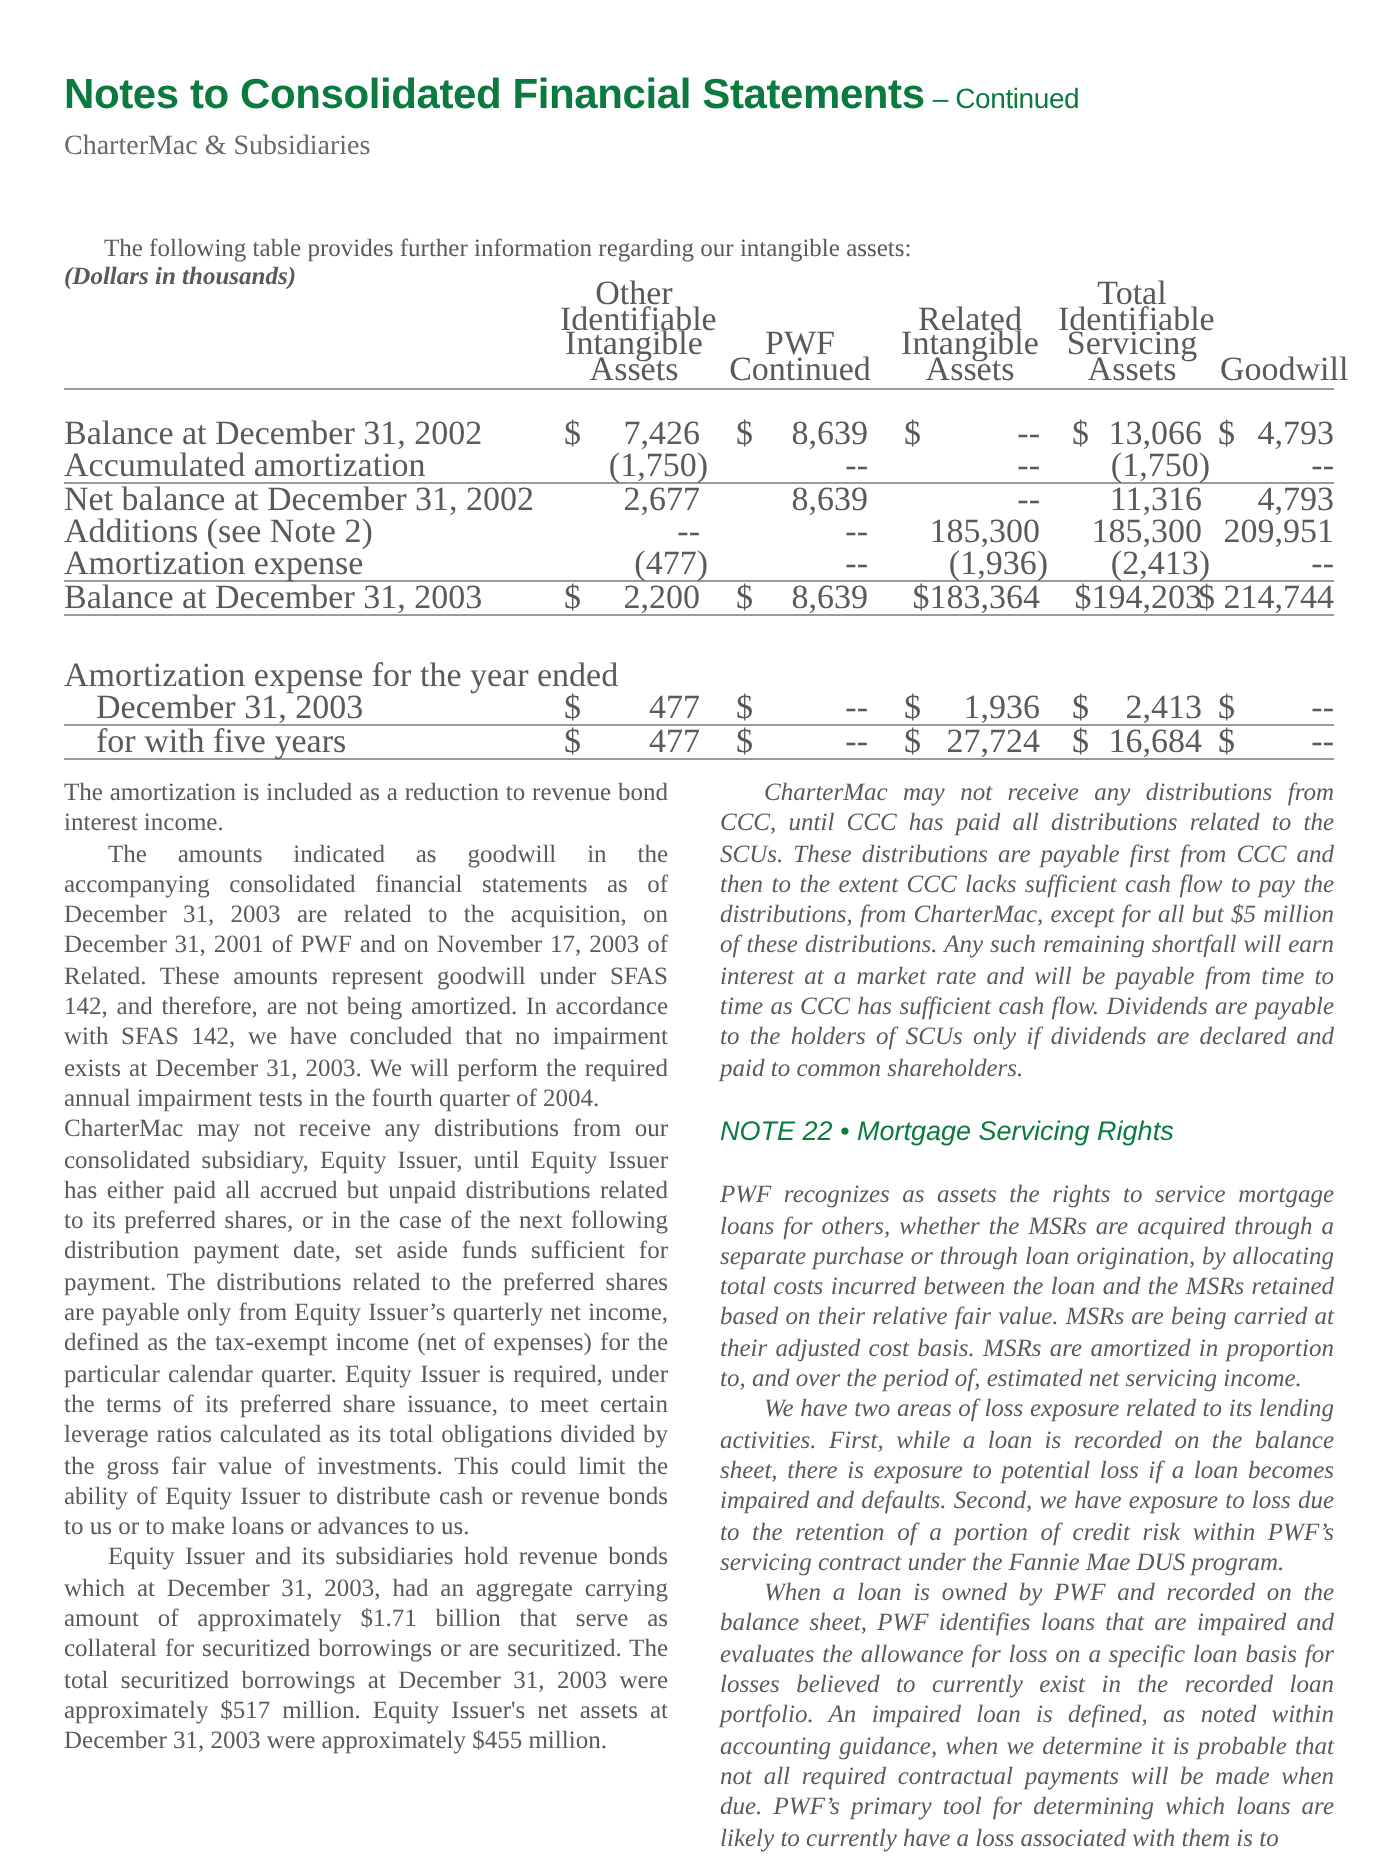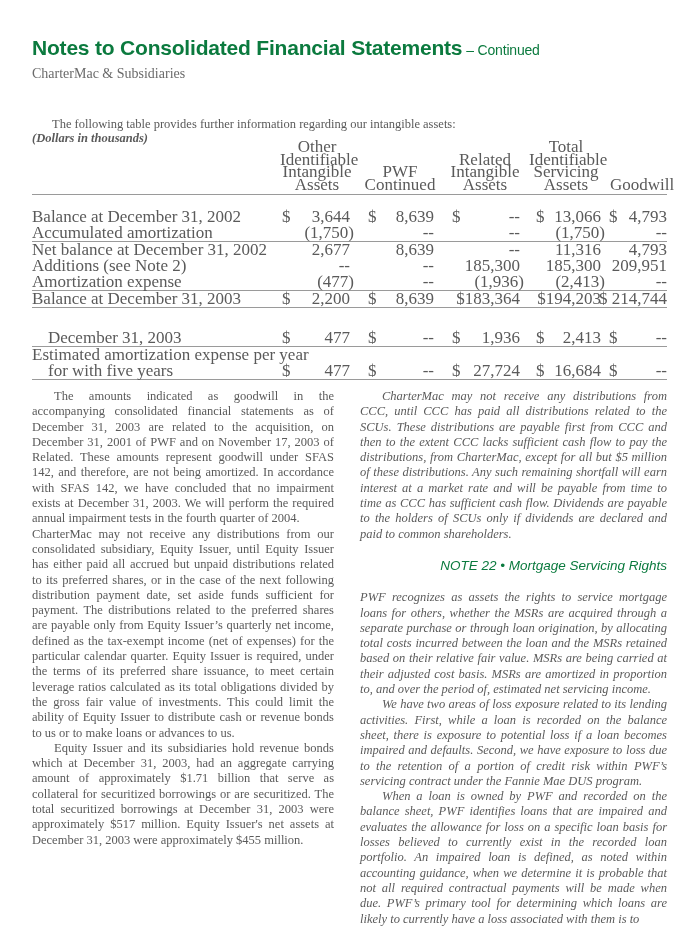--- a/index.html
+++ b/index.html
@@ -23,21 +23,21 @@
   .cell .num { position: absolute; right: 0; }
   .rule { border-bottom: 1px solid #9a9a9a; }
   .gap { height: 22px; }
 
   .col { position: absolute; top: 389px; font-size: 12.5px; line-height: 15.3px; color: #5a5a5a; text-align: justify; }
   .col.left { left: 32px; width: 302px; }
   .col.right { left: 360px; width: 307px; font-style: italic; }
   .col p { margin: 0; }
   .col p.ind { text-indent: 22px; }
   .note-h { font-family: "Liberation Sans", "DejaVu Sans", sans-serif; font-size: 13.5px; color: #0b7a3e;
-            text-align: right; margin: 16px 0 17px 0; }
+            text-align: left; margin: 16px 0 17px 0; }
 </style>
 </head>
 <body>
 
 <div class="title"><span>Notes to Consolidated Financial Statements</span><span class="cont">– Continued</span></div>
 <div class="subtitle">CharterMac &amp; Subsidiaries</div>
 
 <div class="intro">The following table provides further information regarding our intangible assets:</div>
 <div class="units">(Dollars in thousands)</div>
 
@@ -57,21 +57,21 @@
 Servicing
 Assets</div>
     <div class="hcol" style="left:578px;width:57px;">Goodwill</div>
   </div>
   <div style="height:14px"></div>
 
   <div class="row">
     <span class="lbl">Balance at December 31, 2002</span>
     <span class="cell" style="left:250px;width:68px">
         <span class="sym">$</span>
-        <span class="num">3,644</span>
+        <span class="num">7,426</span>
       </span>
     <span class="cell" style="left:336px;width:66px">
         <span class="sym">$</span>
         <span class="num">8,639</span>
       </span>
     <span class="cell" style="left:420px;width:68px">
         <span class="sym">$</span>
         <span class="num">--</span>
       </span>
     <span class="cell" style="left:504px;width:65px">
@@ -171,20 +171,23 @@
     <span class="cell" style="left:504px;width:65px">
         <span class="num">$194,203</span>
       </span>
     <span class="cell" style="left:577px;width:58px">
         <span class="num">$ 214,744</span>
       </span>
   </div>
 
   <div class="gap"></div>
 
+  <div class="row">
+    <span class="lbl">Amortization expense for the year ended</span>
+  </div>
   <div class="row rule">
     <span class="lbl indent">December 31, 2003</span>
     <span class="cell" style="left:250px;width:68px">
         <span class="sym">$</span>
         <span class="num">477</span>
       </span>
     <span class="cell" style="left:336px;width:66px">
         <span class="sym">$</span>
         <span class="num">--</span>
       </span>
@@ -194,23 +197,20 @@
       </span>
     <span class="cell" style="left:504px;width:65px">
         <span class="sym">$</span>
         <span class="num">2,413</span>
       </span>
     <span class="cell" style="left:577px;width:58px">
         <span class="sym">$</span>
         <span class="num">--</span>
       </span>
   </div>
-  <div class="row">
-    <span class="lbl">Estimated amortization expense per year</span>
-  </div>
   <div class="row rule">
     <span class="lbl indent">for with five years</span>
     <span class="cell" style="left:250px;width:68px">
         <span class="sym">$</span>
         <span class="num">477</span>
       </span>
     <span class="cell" style="left:336px;width:66px">
         <span class="sym">$</span>
         <span class="num">--</span>
       </span>
@@ -223,20 +223,21 @@
         <span class="num">16,684</span>
       </span>
     <span class="cell" style="left:577px;width:58px">
         <span class="sym">$</span>
         <span class="num">--</span>
       </span>
   </div>
 </div>
 
 <div class="col left">
+  <p>The amortization is included as a reduction to revenue bond interest income.</p>
   <p class="ind">The amounts indicated as goodwill in the accompanying consolidated financial statements as of December 31, 2003 are related to the acquisition, on December 31, 2001 of PWF and on November 17, 2003 of Related.  These amounts represent goodwill under SFAS 142, and therefore, are not being amortized.  In accordance with SFAS 142, we have concluded that no impairment exists at December 31, 2003.  We will perform the required annual impairment tests in the fourth quarter of 2004.</p>
   <p>CharterMac may not receive any distributions from our consolidated subsidiary, Equity Issuer, until Equity Issuer has either paid all accrued but unpaid distributions related to its preferred shares, or in the case of the next following distribution payment date, set aside funds sufficient for payment.  The distributions related to the preferred shares are payable only from Equity Issuer’s quarterly net income, defined as the tax-exempt income (net of expenses) for the particular calendar quarter.  Equity Issuer is required, under the terms of its preferred share issuance, to meet certain leverage ratios calculated as its total obligations divided by the gross fair value of investments.  This could limit the ability of Equity Issuer to distribute cash or revenue bonds to us or to make loans or advances to us.</p>
   <p class="ind">Equity Issuer and its subsidiaries hold revenue bonds which at December 31, 2003, had an aggregate carrying amount of approximately $1.71 billion that serve as collateral for securitized borrowings or are securitized.  The total securitized borrowings at December 31, 2003 were approximately $517 million. Equity Issuer's net assets at December 31, 2003 were approximately $455 million.</p>
 </div>
 
 <div class="col right">
   <p class="ind">CharterMac may not receive any distributions from CCC, until CCC has paid all distributions related to the SCUs.  These distributions are payable first from CCC and then to the extent CCC lacks sufficient cash flow to pay the distributions, from CharterMac, except for all but $5 million of these distributions. Any such remaining shortfall will earn interest at a market rate and will be payable from time to time as CCC has sufficient cash flow.  Dividends are payable to the holders of SCUs only if dividends are declared and paid to common shareholders.</p>
   <div class="note-h">NOTE 22 • Mortgage Servicing Rights</div>
   <p>PWF recognizes as assets the rights to service mortgage loans for others, whether the MSRs are acquired through a separate purchase or through loan origination, by allocating total costs incurred between the loan and the MSRs retained based on their relative fair value.  MSRs are being carried at their adjusted cost basis.  MSRs are amortized in proportion to, and over the period of, estimated net servicing income.</p>
   <p class="ind">We have two areas of loss exposure related to its lending activities.  First, while a loan is recorded on the balance sheet, there is exposure to potential loss if a loan becomes impaired and defaults.  Second, we have exposure to loss due to the retention of a portion of credit risk within PWF’s servicing contract under the Fannie Mae DUS program.</p>

